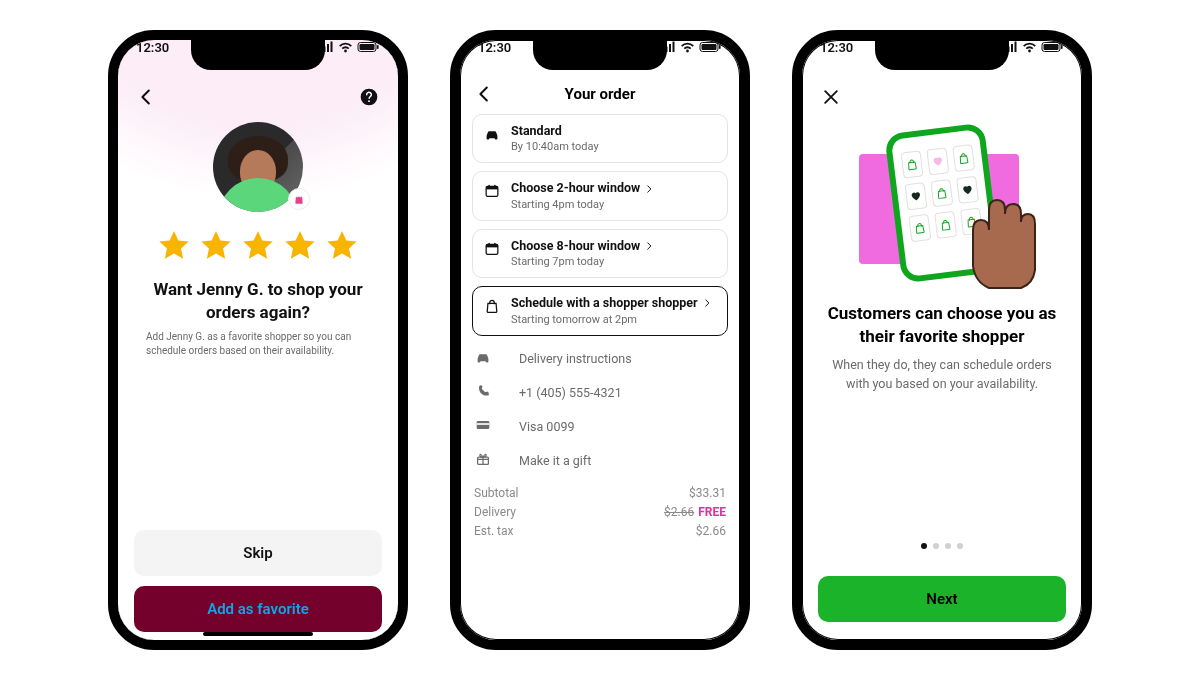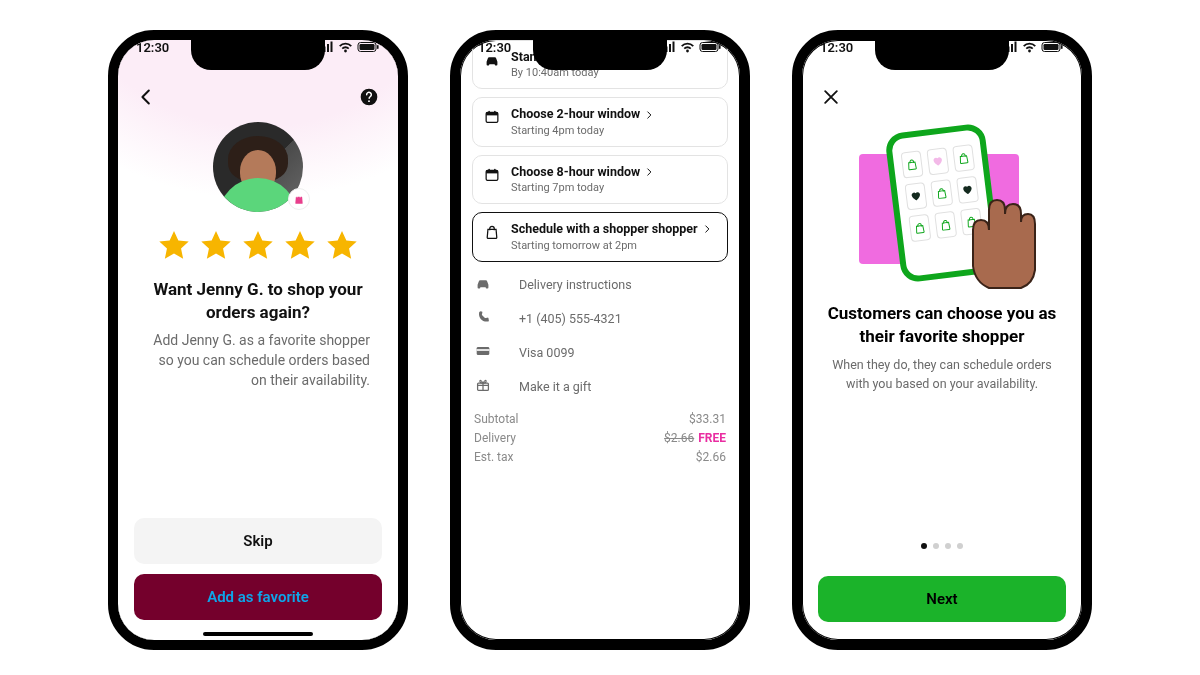--- a/index.html
+++ b/index.html
@@ -36,22 +36,22 @@
   .icon-btn{width:26px;height:26px;display:flex;align-items:center;justify-content:center;color:var(--text);}
   .p1-avatar-wrap{display:flex;justify-content:center;margin-top:6px;position:relative;}
   .avatar{width:90px;height:90px;border-radius:50%;background:linear-gradient(135deg,#2a2a2a 0%,#2a2a2a 55%,#4a4a4a 55%,#6a6a6a 100%);position:relative;overflow:hidden;}
   .avatar-head{position:absolute;left:50%;top:28px;transform:translateX(-50%);width:36px;height:42px;border-radius:50% 50% 45% 45%;background:#b47a5a;}
   .avatar-hair{position:absolute;left:50%;top:14px;transform:translateX(-50%);width:60px;height:46px;border-radius:50% 50% 40% 40%;background:#2d1f18;}
   .avatar-shirt{position:absolute;left:50%;bottom:-10px;transform:translateX(-50%);width:80px;height:44px;border-radius:40px 40px 0 0;background:#5bd67b;}
   .av-badge{position:absolute;left:calc(50% + 30px);top:66px;width:22px;height:22px;border-radius:50%;background:#fff;display:flex;align-items:center;justify-content:center;border:1px solid #eee;}
   .stars{display:flex;justify-content:center;gap:6px;margin-top:16px;}
   .star{width:36px;height:36px;}
   .p1-h{font-weight:700;font-size:17px;line-height:1.35;text-align:center;padding:14px 26px 6px;color:var(--text);}
-  .p1-sub{font-size:14px;color:var(--muted);text-align:right;padding:0 28px;line-height:1.45;}
-  .p1-bottom{position:absolute;left:0;right:0;bottom:20px;padding:0 16px;}
+  .p1-sub{font-size:10px;color:var(--muted);text-align:left;padding:0 28px;line-height:1.45;}
+  .p1-bottom{position:absolute;left:0;right:0;bottom:8px;padding:0 16px;}
   .btn{display:block;width:100%;border:none;border-radius:10px;padding:14px 0;font-size:15px;font-weight:600;text-align:center;cursor:pointer;}
   .btn-light{background:var(--light);color:var(--text);margin-bottom:10px;}
   .btn-accent{background:var(--accent);color:#0ea5e9;}
   .home-ind{position:absolute;bottom:4px;left:50%;transform:translateX(-50%);width:110px;height:4px;border-radius:3px;background:#000;}
 
   
   .p2-nav{display:flex;align-items:center;justify-content:center;position:relative;height:40px;margin-top:34px;}
   .p2-nav .icon-btn{position:absolute;left:12px;top:7px;}
   .p2-title{font-weight:700;font-size:15px;}
   .opt-list{padding:0 12px;display:flex;flex-direction:column;gap:8px;}
@@ -238,20 +238,28 @@
           </svg>
         <svg width="15" height="13" viewBox="0 0 14 12">
             <use href="#ic-wifi"></use>
           </svg>
         <svg width="23" height="12" viewBox="0 0 22 12">
             <use href="#ic-batt"></use>
           </svg>
       </span>
     </div>
     <div class="screen">
+      <div class="p2-nav">
+        <span class="icon-btn">
+            <svg width="22" height="22" viewBox="0 0 24 24">
+              <use href="#ic-back"></use>
+            </svg>
+          </span>
+        <span class="p2-title">Your order</span>
+      </div>
       <div class="opt-list">
         <div class="opt">
           <span class="o-icon"><svg width="18" height="18" viewBox="0 0 20 20">
                 <use href="#ic-car"></use>
               </svg></span>
           <div class="o-body">
             <div class="o-title">
                 <span>Standard</span>
               </div>
             <div class="o-sub">By 10:40am today</div>

